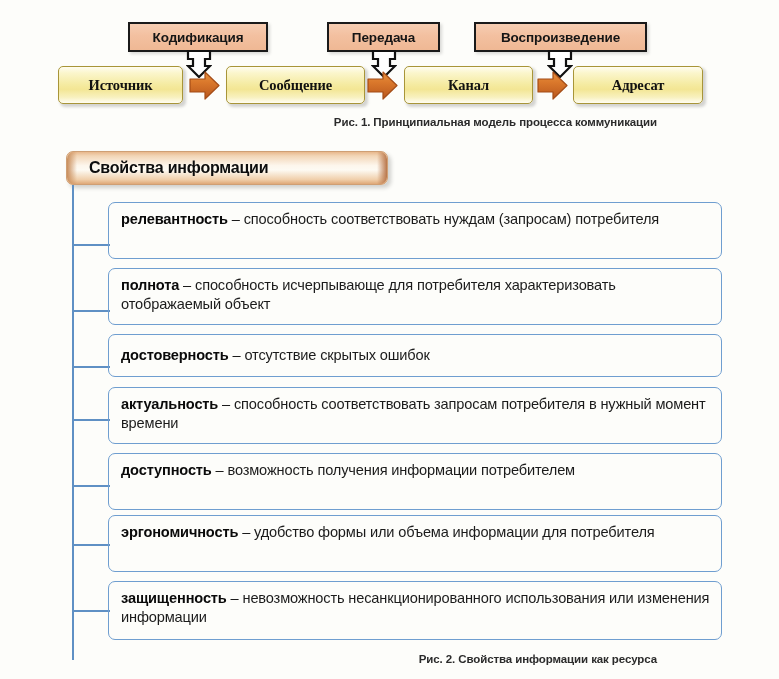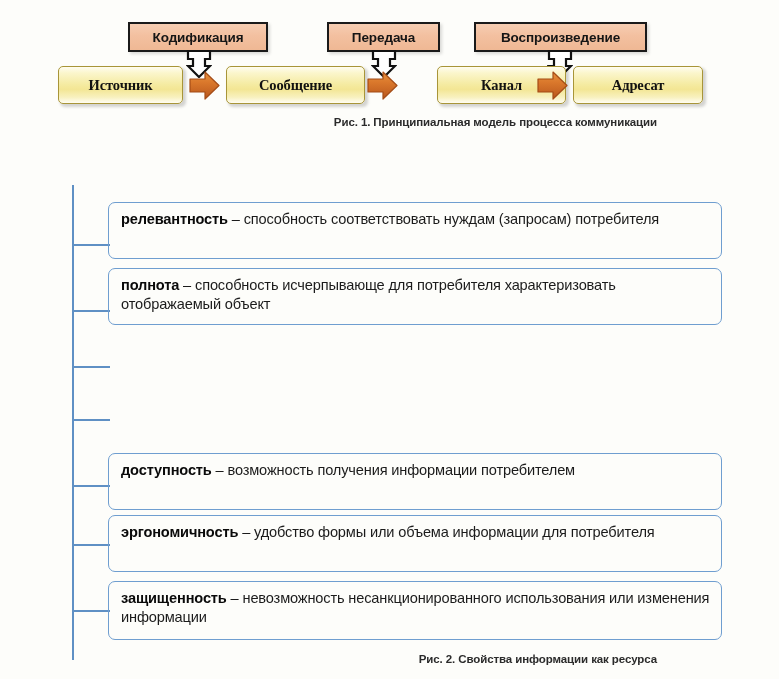--- a/index.html
+++ b/index.html
@@ -192,21 +192,21 @@
   </svg>
 
   <div class="stage-box" style="left:58px; top:66px; width:125px; height:38px;">
     <span>Источник</span>
   </div>
 
   <div class="stage-box" style="left:226px; top:66px; width:139px; height:38px;">
     <span>Сообщение</span>
   </div>
 
-  <div class="stage-box" style="left:404px; top:66px; width:129px; height:38px;margin-left:33px;">
+  <div class="stage-box" style="left:404px; top:66px; width:129px; height:38px;">
     <span>Канал</span>
   </div>
 
   <div class="stage-box" style="left:573px; top:66px; width:130px; height:38px;">
     <span>Адресат</span>
   </div>
 
   <svg class="right-arrow" style="left:188px; top:70px;" viewBox="0 0 33 31">
     <defs>
       <linearGradient id="oa1" x1="0" y1="0" x2="0" y2="1">
@@ -224,40 +224,53 @@
 
   <svg class="right-arrow" style="left:536px; top:70px;" viewBox="0 0 33 31">
     <path d="M2 9 L17 9 L17 2 L31 15.5 L17 29 L17 22 L2 22 Z" fill="url(#oa1)" stroke="#a44c17" stroke-width="1.2" stroke-linejoin="round"></path>
   </svg>
 
   <div class="fig-caption" style="top:116px;">Рис. 1. Принципиальная модель процесса коммуникации</div>
 </div>
 
 <div id="fig2">
 
+  <div class="hdr-box">
+    <div class="hdr-cap-left"></div>
+    <div class="hdr-cap-right"></div>
+    <span class="hdr-text">Свойства информации</span>
+  </div>
 
   <div class="tree-trunk" style="top:45px; height:475px;"></div>
 
   <div class="tree-branch" style="top:104px;  width:38px;"></div>
   <div class="tree-branch" style="top:170px;  width:38px;"></div>
   <div class="tree-branch" style="top:226px;  width:38px;"></div>
   <div class="tree-branch" style="top:279px;  width:38px;"></div>
   <div class="tree-branch" style="top:345px;  width:38px;"></div>
   <div class="tree-branch" style="top:404px;  width:38px;"></div>
   <div class="tree-branch" style="top:470px;  width:38px;"></div>
 
   <div class="prop-box" style="top:62px; height:57px;">
     <b>релевантность</b><span> – </span><span>способность соответствовать нуждам (запросам) потребителя</span>
   </div>
 
   <div class="prop-box" style="top:128px; height:57px;">
     <b>полнота</b><span> – </span><span>способность исчерпывающе для потребителя характеризовать отображаемый объект</span>
   </div>
 
-
+  <div class="prop-box" style="top:194px; height:43px; display:flex; align-items:center;">
+    <div>
+      <b>достоверность</b><span> – </span><span>отсутствие скрытых ошибок</span>
+    </div>
+  </div>
+
+  <div class="prop-box" style="top:247px; height:57px;">
+    <b>актуальность</b><span> – </span><span>способность соответствовать запросам потребителя в нужный момент времени</span>
+  </div>
 
   <div class="prop-box" style="top:313px; height:57px;">
     <b>доступность</b><span> – </span><span>возможность получения информации потребителем</span>
   </div>
 
   <div class="prop-box" style="top:441px; height:59px;">
     <b>защищенность</b><span> – </span><span>невозможность несанкционированного использования или изменения информации</span>
   </div>
 
   <div class="prop-box" style="top:375px; height:57px;">

